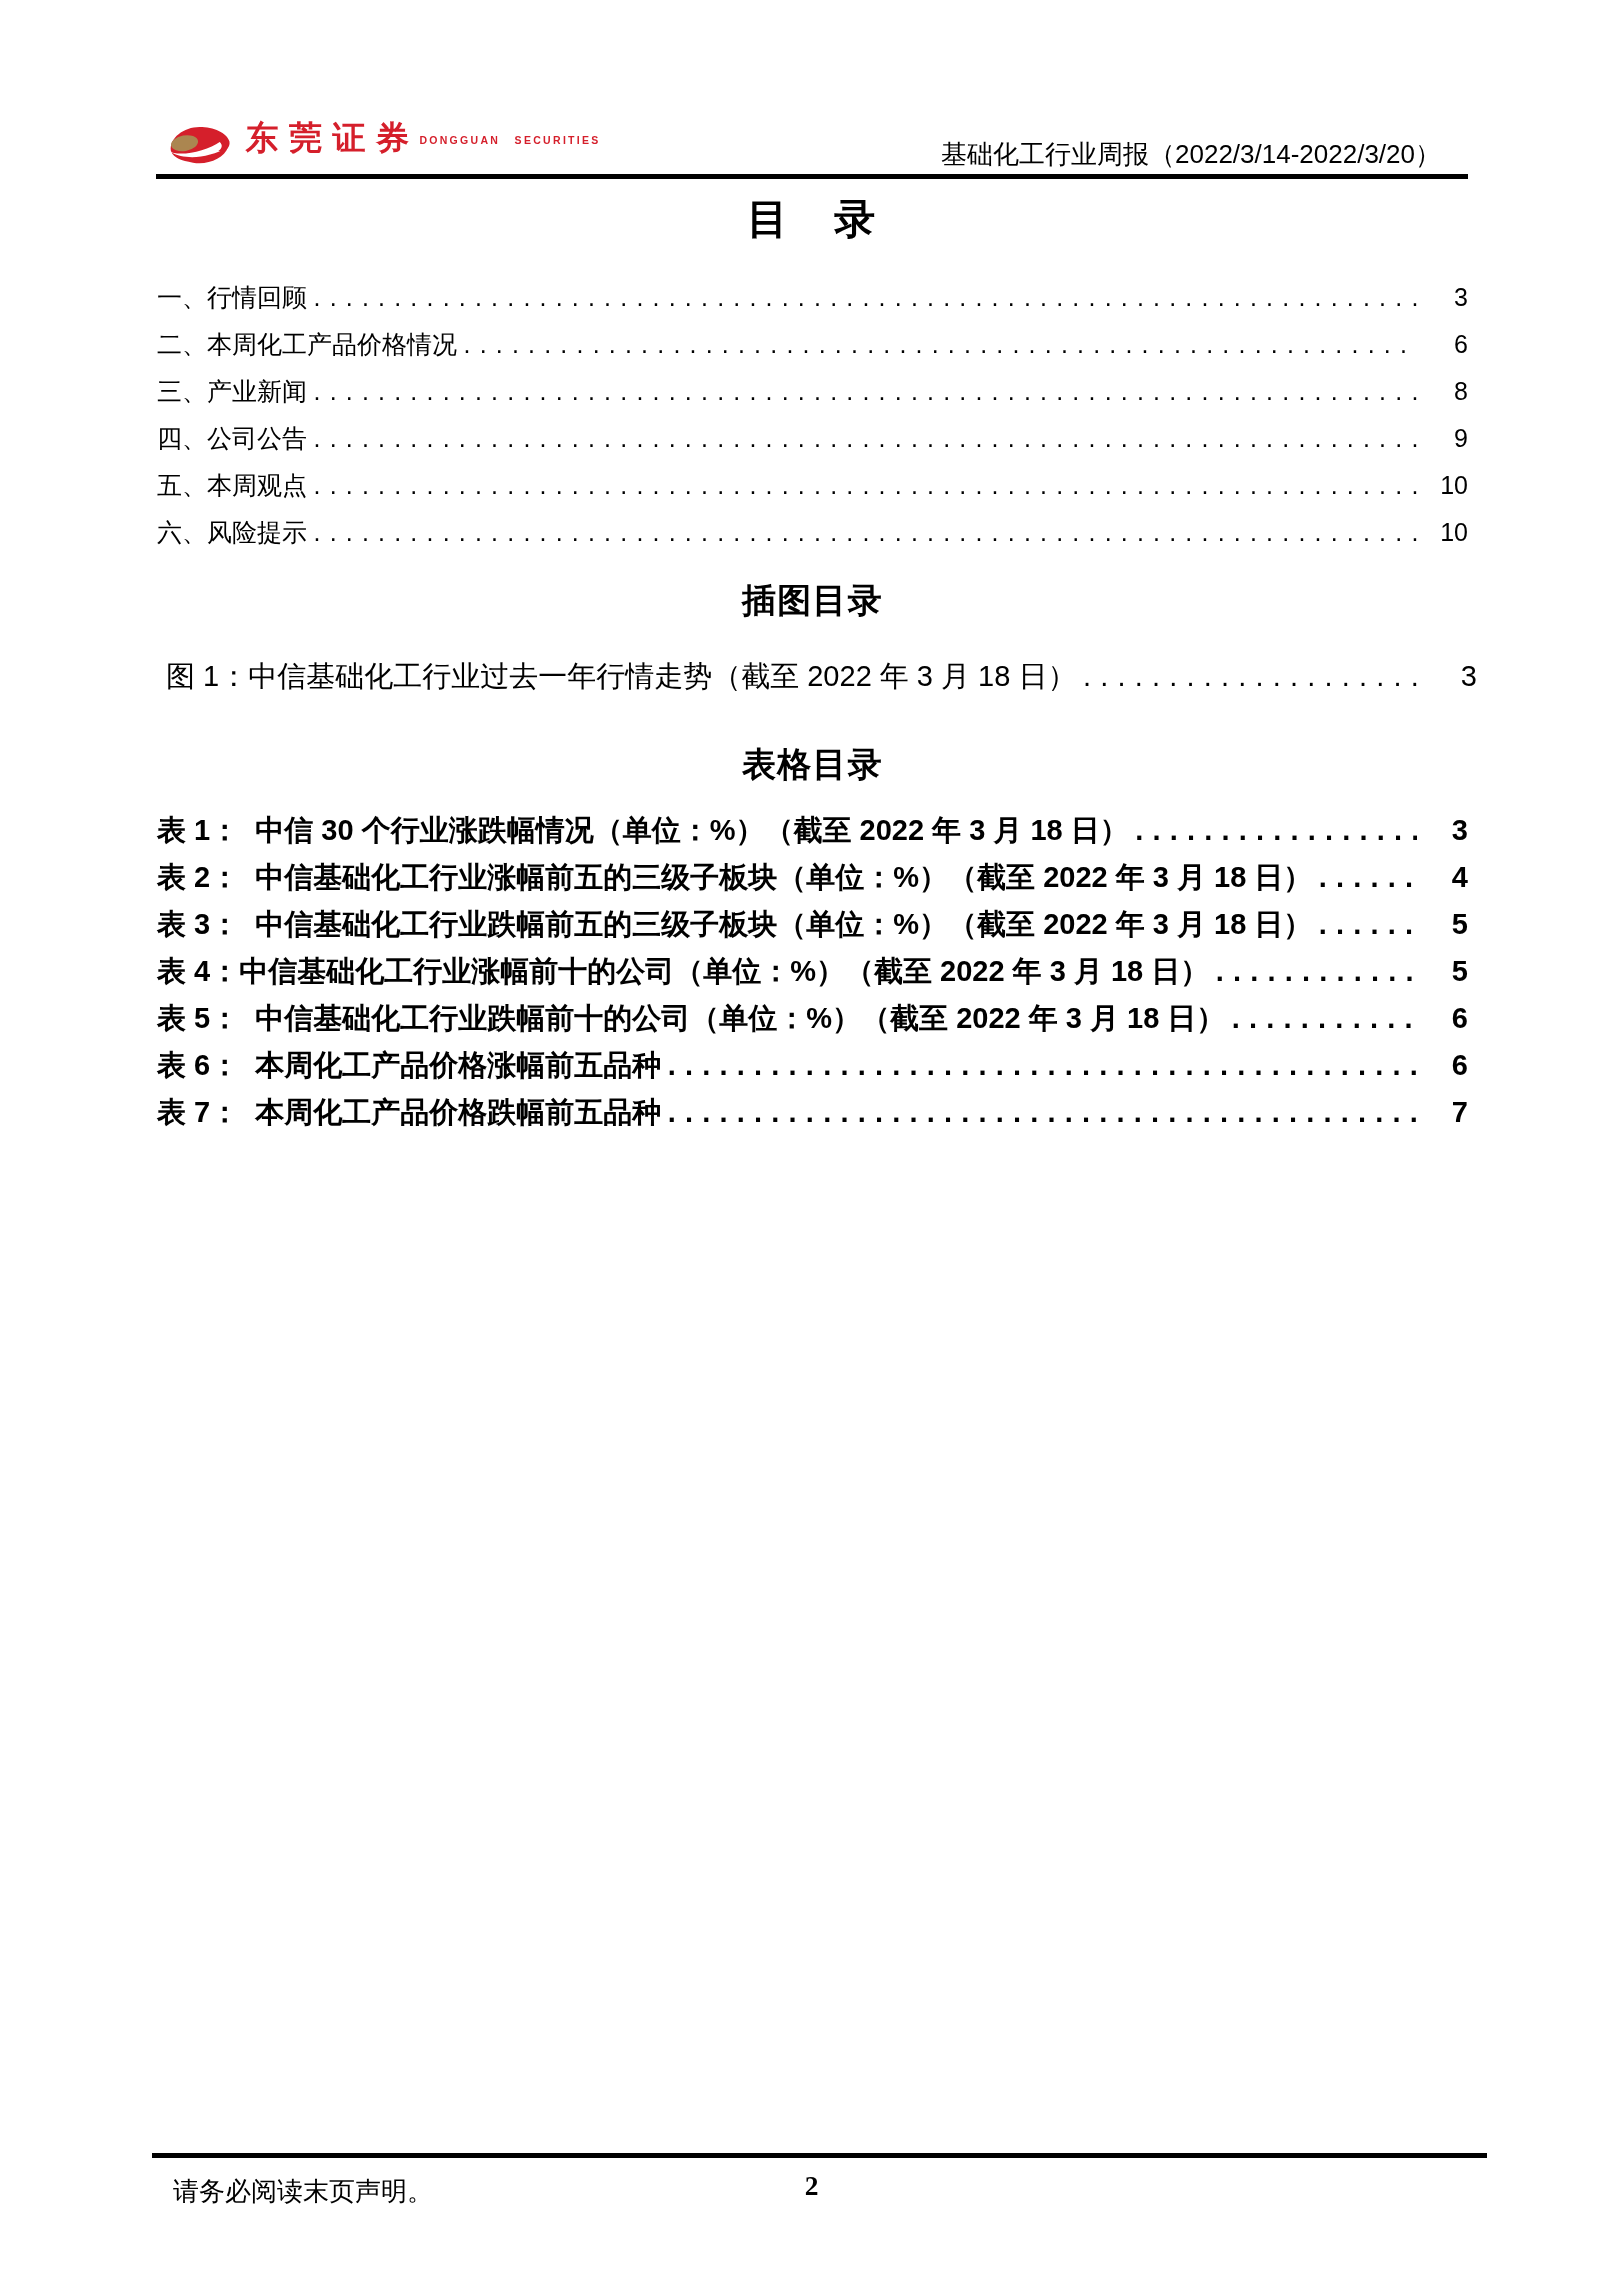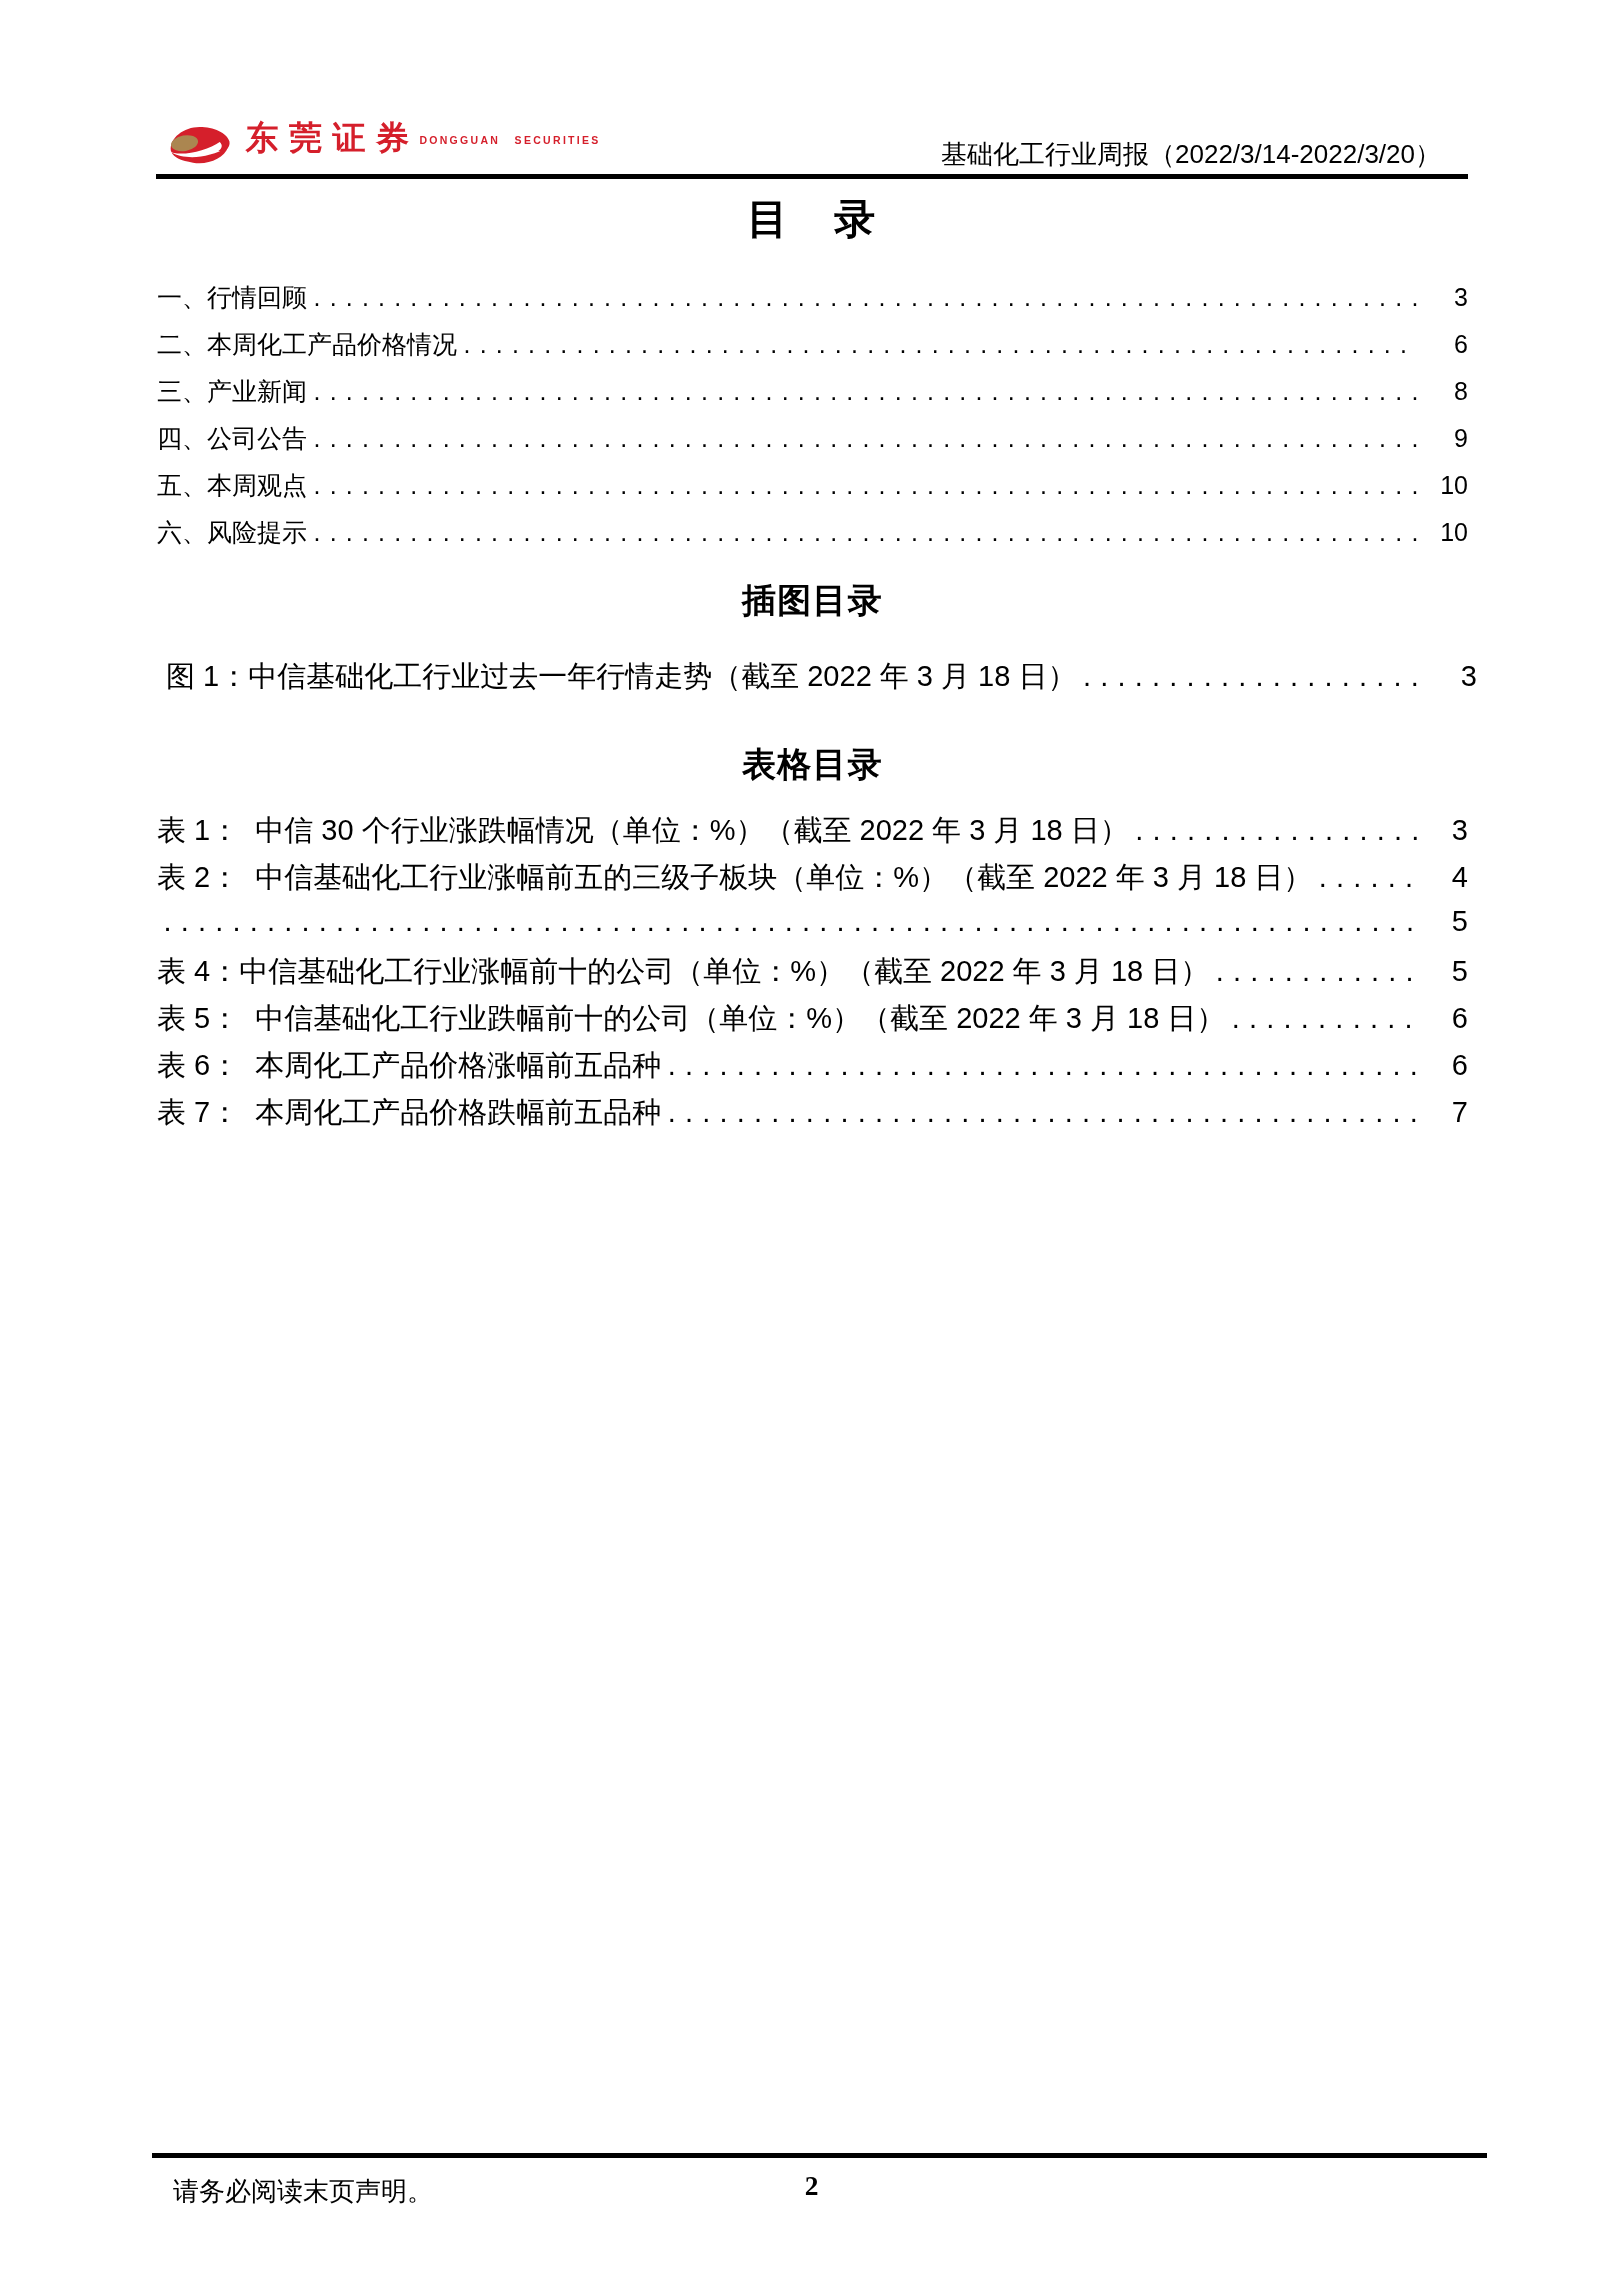--- a/index.html
+++ b/index.html
@@ -50,21 +50,21 @@
     position:absolute;left:157px;width:1311px;
     text-align:center;font-size:34px;font-weight:bold;letter-spacing:1.3px;
   }
   .heading-figures{top:578px;}
   .heading-tables{top:742px;}
 
   
   .entries{position:absolute;left:157px;width:1311px;}
   .toc-list{top:272px;font-size:25px;}
   .figure-list{top:648px;font-size:29px;margin-left:9px;}
-  .table-list{top:802px;font-size:29px;}
+  .table-list{top:802px;font-size:29px;font-weight:bold;}
   .row{
     height:47px;display:flex;align-items:baseline;
     padding-top:9.2px;cursor:pointer;
   }
   .lbl{white-space:pre;flex:0 0 auto;}
   .leader{
     flex:1 1 auto;overflow:hidden;white-space:nowrap;
     margin:0 9.2px 0 6.5px;min-width:0;
   }
   .leader::before{
@@ -151,20 +151,21 @@
       <span class="lbl">表 1：  中信 30 个行业涨跌幅情况（单位：%）（截至 2022 年 3 月 18 日）</span>
       <span class="leader"></span>
       <span class="pg">3</span>
     </div>
     <div class="row">
       <span class="lbl">表 2：  中信基础化工行业涨幅前五的三级子板块（单位：%）（截至 2022 年 3 月 18 日）</span>
       <span class="leader"></span>
       <span class="pg">4</span>
     </div>
     <div class="row">
+      <span class="lbl">表 3：  中信基础化工行业跌幅前五的三级子板块（单位：%）（截至 2022 年 3 月 18 日）</span>
       <span class="leader"></span>
       <span class="pg">5</span>
     </div>
     <div class="row">
       <span class="lbl">表 4：中信基础化工行业涨幅前十的公司（单位：%）（截至 2022 年 3 月 18 日）</span>
       <span class="leader"></span>
       <span class="pg">5</span>
     </div>
     <div class="row">
       <span class="lbl">表 5：  中信基础化工行业跌幅前十的公司（单位：%）（截至 2022 年 3 月 18 日）</span>

